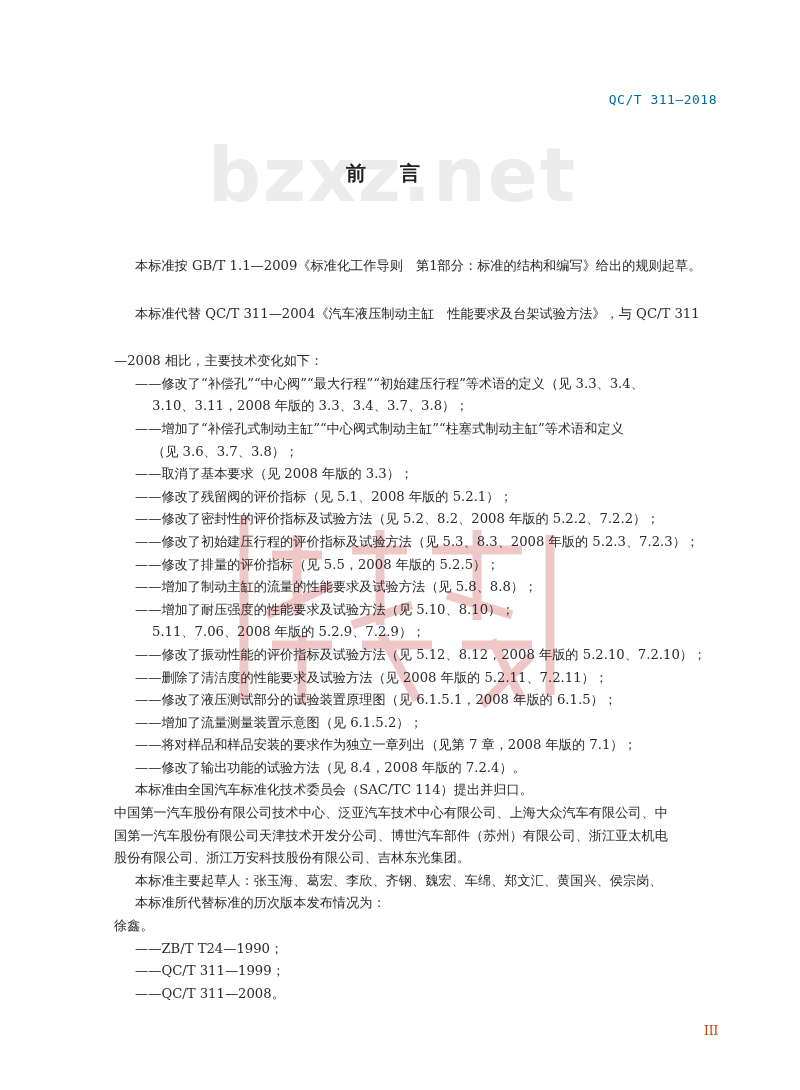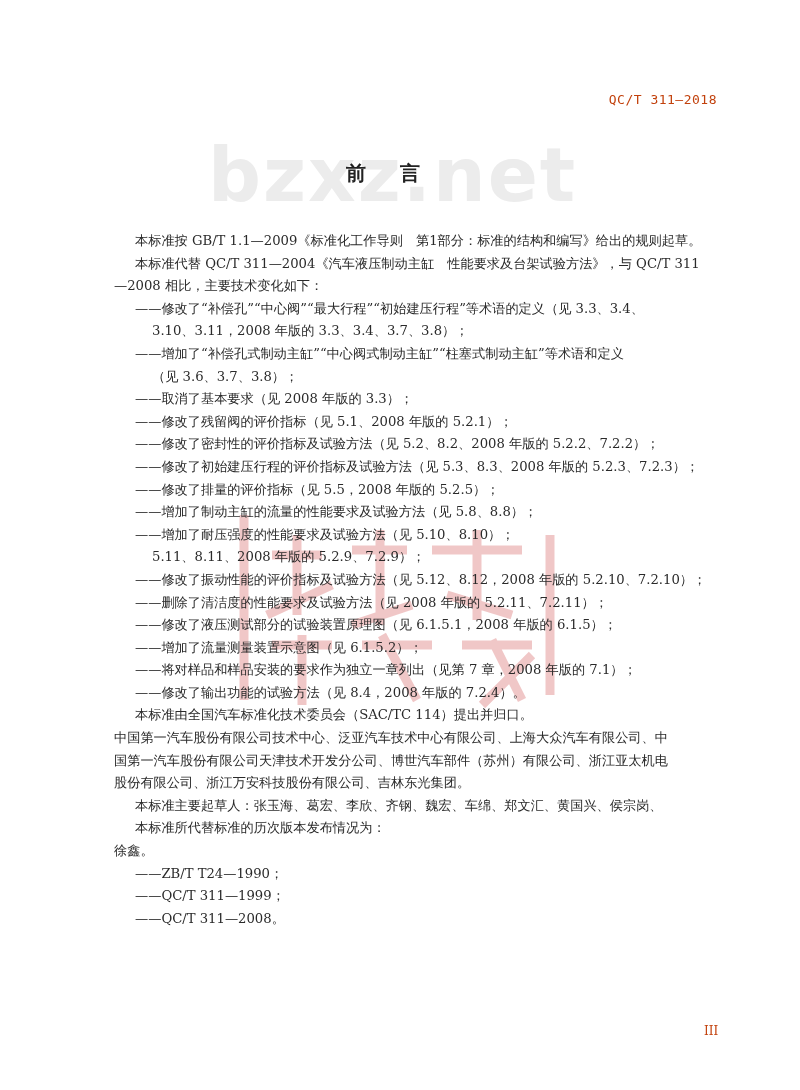--- a/index.html
+++ b/index.html
@@ -1,26 +1,26 @@
 <!DOCTYPE html>
 <html><head>
   <meta charset="utf-8">
   <style>
     html, body { margin: 0; padding: 0; background: #ffffff; }
     body { width: 800px; height: 1090px; position: relative; overflow: hidden;
            font-family: "DejaVu Serif", "Liberation Serif", serif; color: #2a2a2a; }
     .doc-id { position: absolute; top: 92px; right: 83px; font-family: "DejaVu Sans Mono", "Liberation Mono", monospace;
-              font-size: 13px; color: #c2410c; letter-spacing: 0.5px; }
+              font-size: 13px; color: #0369a1; letter-spacing: 0.5px; }
     .watermark { position: absolute; top: 138px; left: 208px; font-family: "DejaVu Sans", "Liberation Sans", sans-serif;
                  font-weight: bold; font-size: 74px; color: #ececec; letter-spacing: 2px; line-height: 1; z-index: 0; text-align: center; }
     .title { position: absolute; top: 160px; left: 0; width: 800px; text-align: center; font-family: Liberation Mono, monospace;
              font-weight: bold; font-size: 20px; letter-spacing: 34px; z-index: 2; color: #222; }
     .stamp { position: absolute; left: 232px; top: 495px; width: 330px; height: 220px; z-index: 1; pointer-events: none; }
     .content { position: absolute; top: 230px; left: 118px; width: 600px; z-index: 2; font-size: 13.2px; line-height: 22.6px; }
-    .p { text-indent: 0; }
+    .p { text-indent: 0; margin-top: 25px; }
     .item { padding-left: 0; }
     .item-cont { padding-left: 17px; }
     .page-num { position: absolute; top: 1024px; left: 704px; font-size: 12px; color: #c2410c; }
   </style>
 </head>
 <body>
 
 <div class="doc-id">QC/T 311—2018</div>
 <div class="watermark">bzxz.net</div>
 <div class="title">前言</div>
@@ -48,21 +48,21 @@
     <div class="item-cont" style="padding-left:34px">3.10、3.11，2008 年版的 3.3、3.4、3.7、3.8）；</div>
     <div class="item" style="padding-left:17px">——增加了“补偿孔式制动主缸”“中心阀式制动主缸”“柱塞式制动主缸”等术语和定义</div>
     <div class="item-cont" style="padding-left:34px">（见 3.6、3.7、3.8）；</div>
     <div class="item" style="padding-left:17px">——取消了基本要求（见 2008 年版的 3.3）；</div>
     <div class="item" style="padding-left:17px">——修改了残留阀的评价指标（见 5.1、2008 年版的 5.2.1）；</div>
     <div class="item" style="padding-left:17px">——修改了密封性的评价指标及试验方法（见 5.2、8.2、2008 年版的 5.2.2、7.2.2）；</div>
     <div class="item" style="padding-left:17px">——修改了初始建压行程的评价指标及试验方法（见 5.3、8.3、2008 年版的 5.2.3、7.2.3）；</div>
     <div class="item" style="padding-left:17px">——修改了排量的评价指标（见 5.5，2008 年版的 5.2.5）；</div>
     <div class="item" style="padding-left:17px">——增加了制动主缸的流量的性能要求及试验方法（见 5.8、8.8）；</div>
     <div class="item" style="padding-left:17px">——增加了耐压强度的性能要求及试验方法（见 5.10、8.10）；</div>
-    <div class="item-cont" style="padding-left:34px">5.11、8.11、2008 年版的 5.2.9、7.2.9）；</div>
+    <div class="item-cont" style="padding-left:34px">5.11、7.06、2008 年版的 5.2.9、7.2.9）；</div>
     <div class="item" style="padding-left:17px">——修改了振动性能的评价指标及试验方法（见 5.12、8.12，2008 年版的 5.2.10、7.2.10）；</div>
     <div class="item" style="padding-left:17px">——删除了清洁度的性能要求及试验方法（见 2008 年版的 5.2.11、7.2.11）；</div>
     <div class="item" style="padding-left:17px">——修改了液压测试部分的试验装置原理图（见 6.1.5.1，2008 年版的 6.1.5）；</div>
     <div class="item" style="padding-left:17px">——增加了流量测量装置示意图（见 6.1.5.2）；</div>
     <div class="item" style="padding-left:17px">——将对样品和样品安装的要求作为独立一章列出（见第 7 章，2008 年版的 7.1）；</div>
     <div class="item" style="padding-left:17px">——修改了输出功能的试验方法（见 8.4，2008 年版的 7.2.4）。</div>
   </div>
 
   <div style="padding-left:17px">本标准由全国汽车标准化技术委员会（SAC/TC 114）提出并归口。</div>
   <div style="margin-left:-4px">中国第一汽车股份有限公司技术中心、泛亚汽车技术中心有限公司、上海大众汽车有限公司、中</div>

